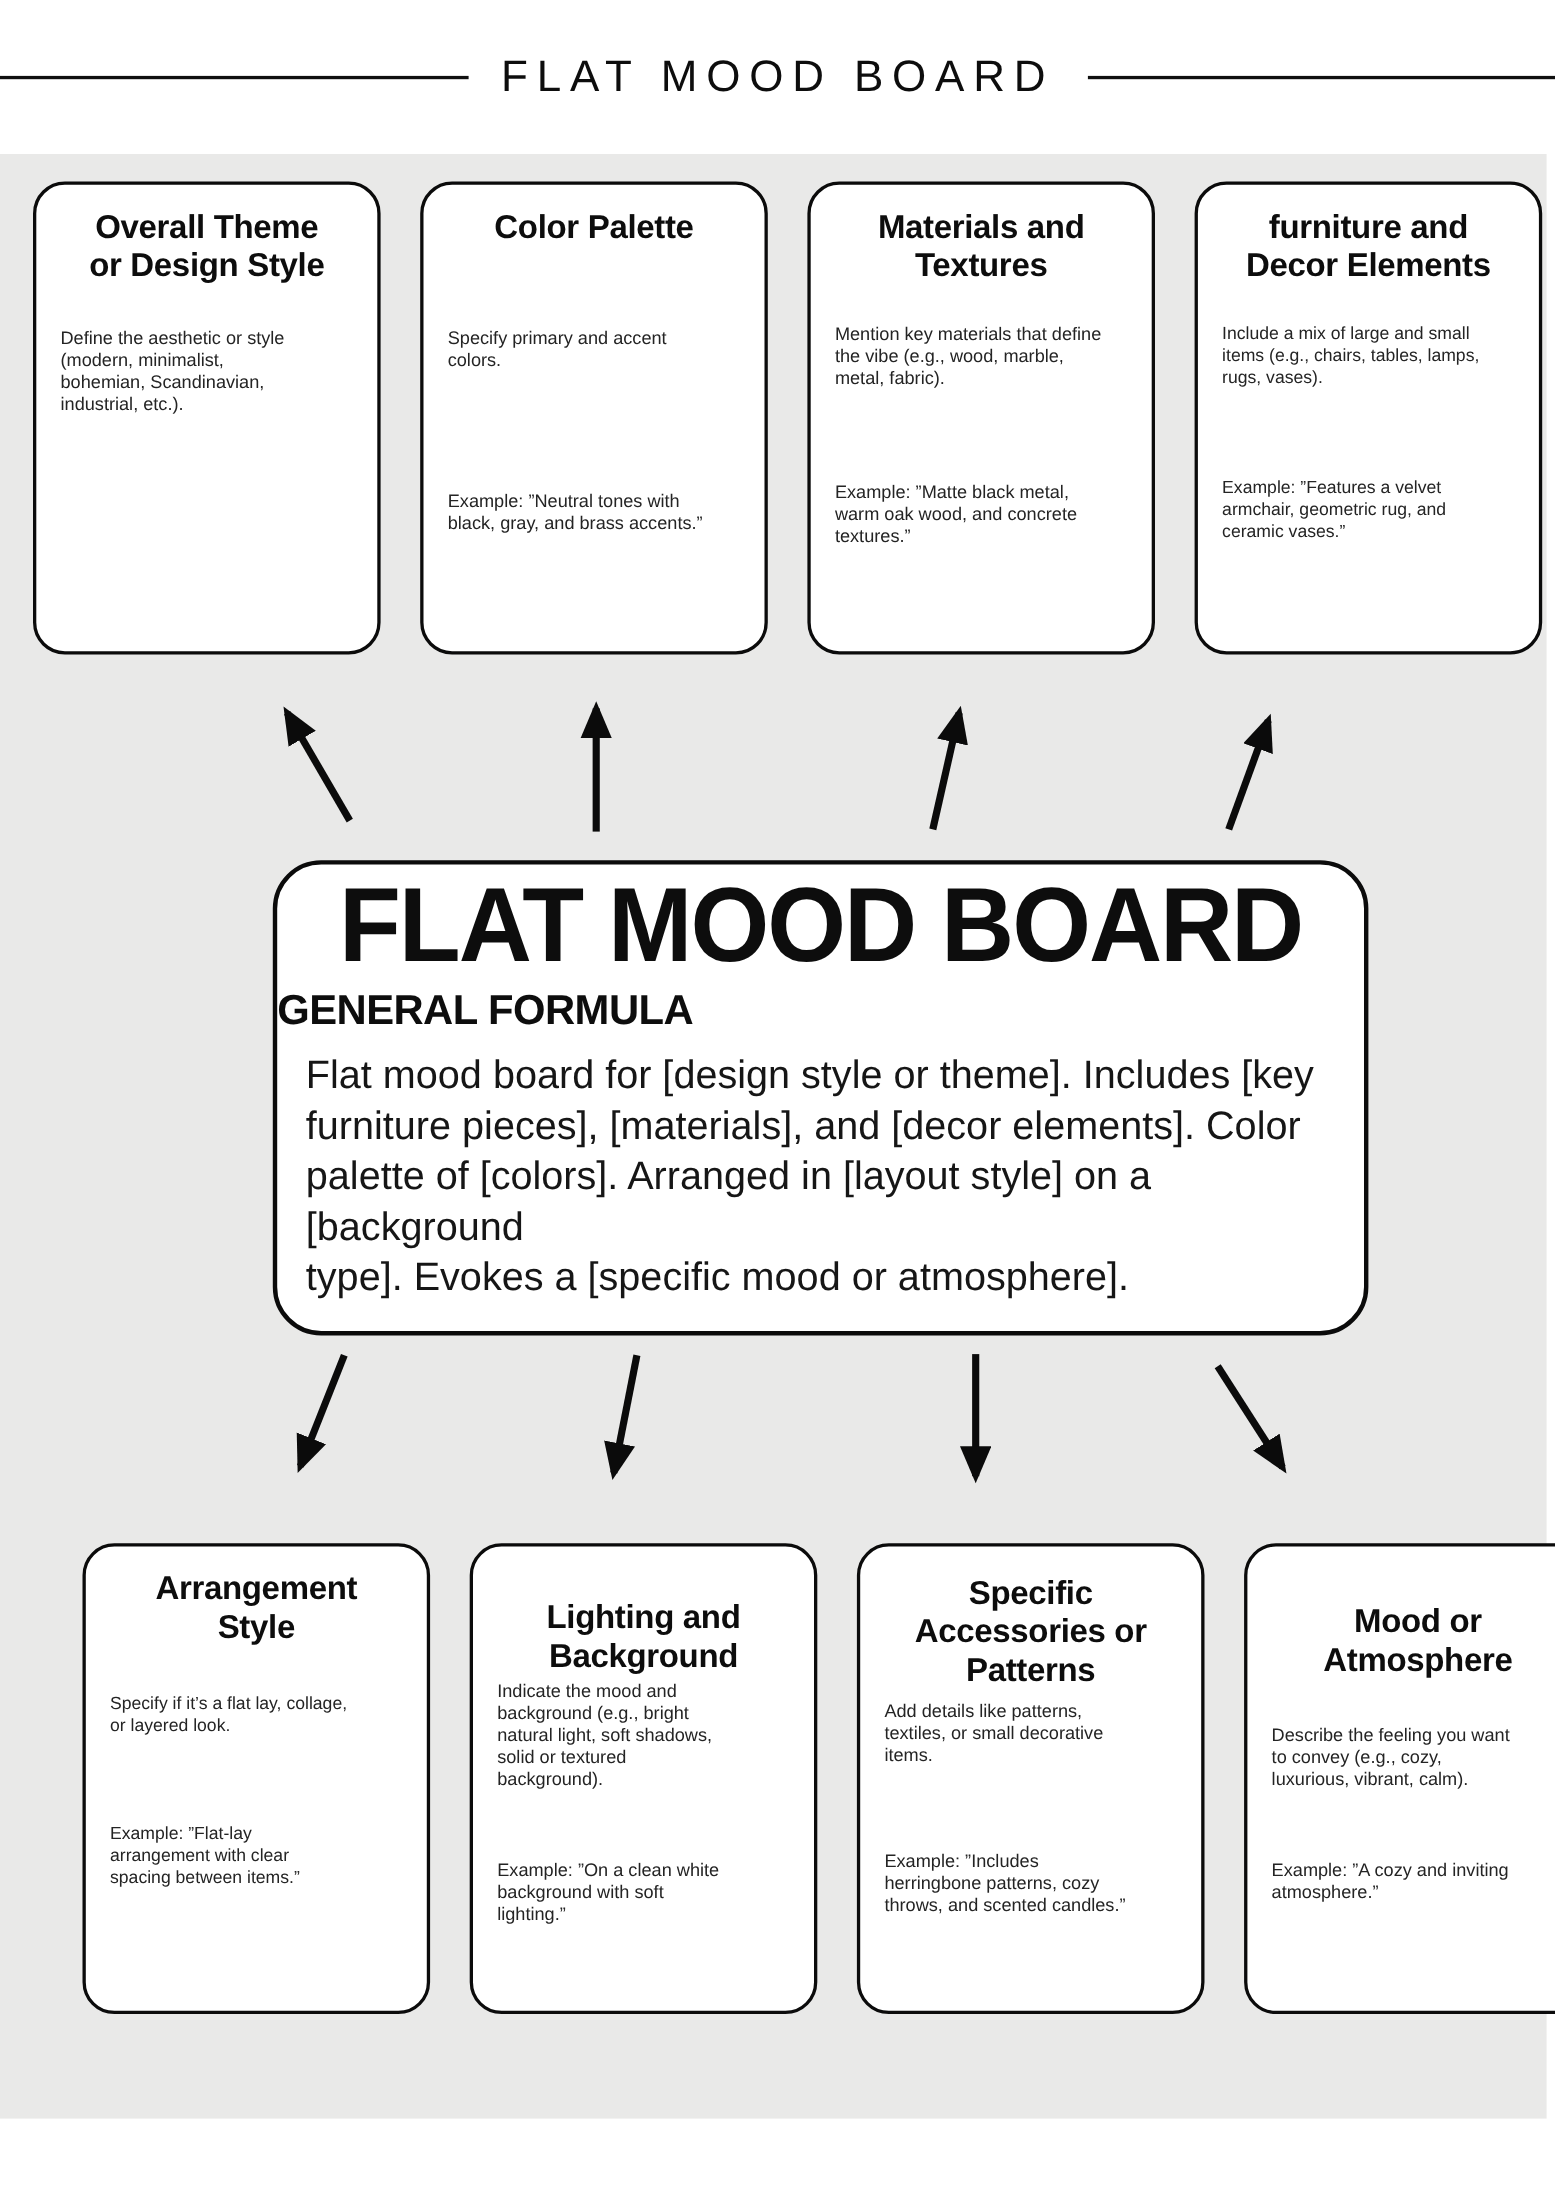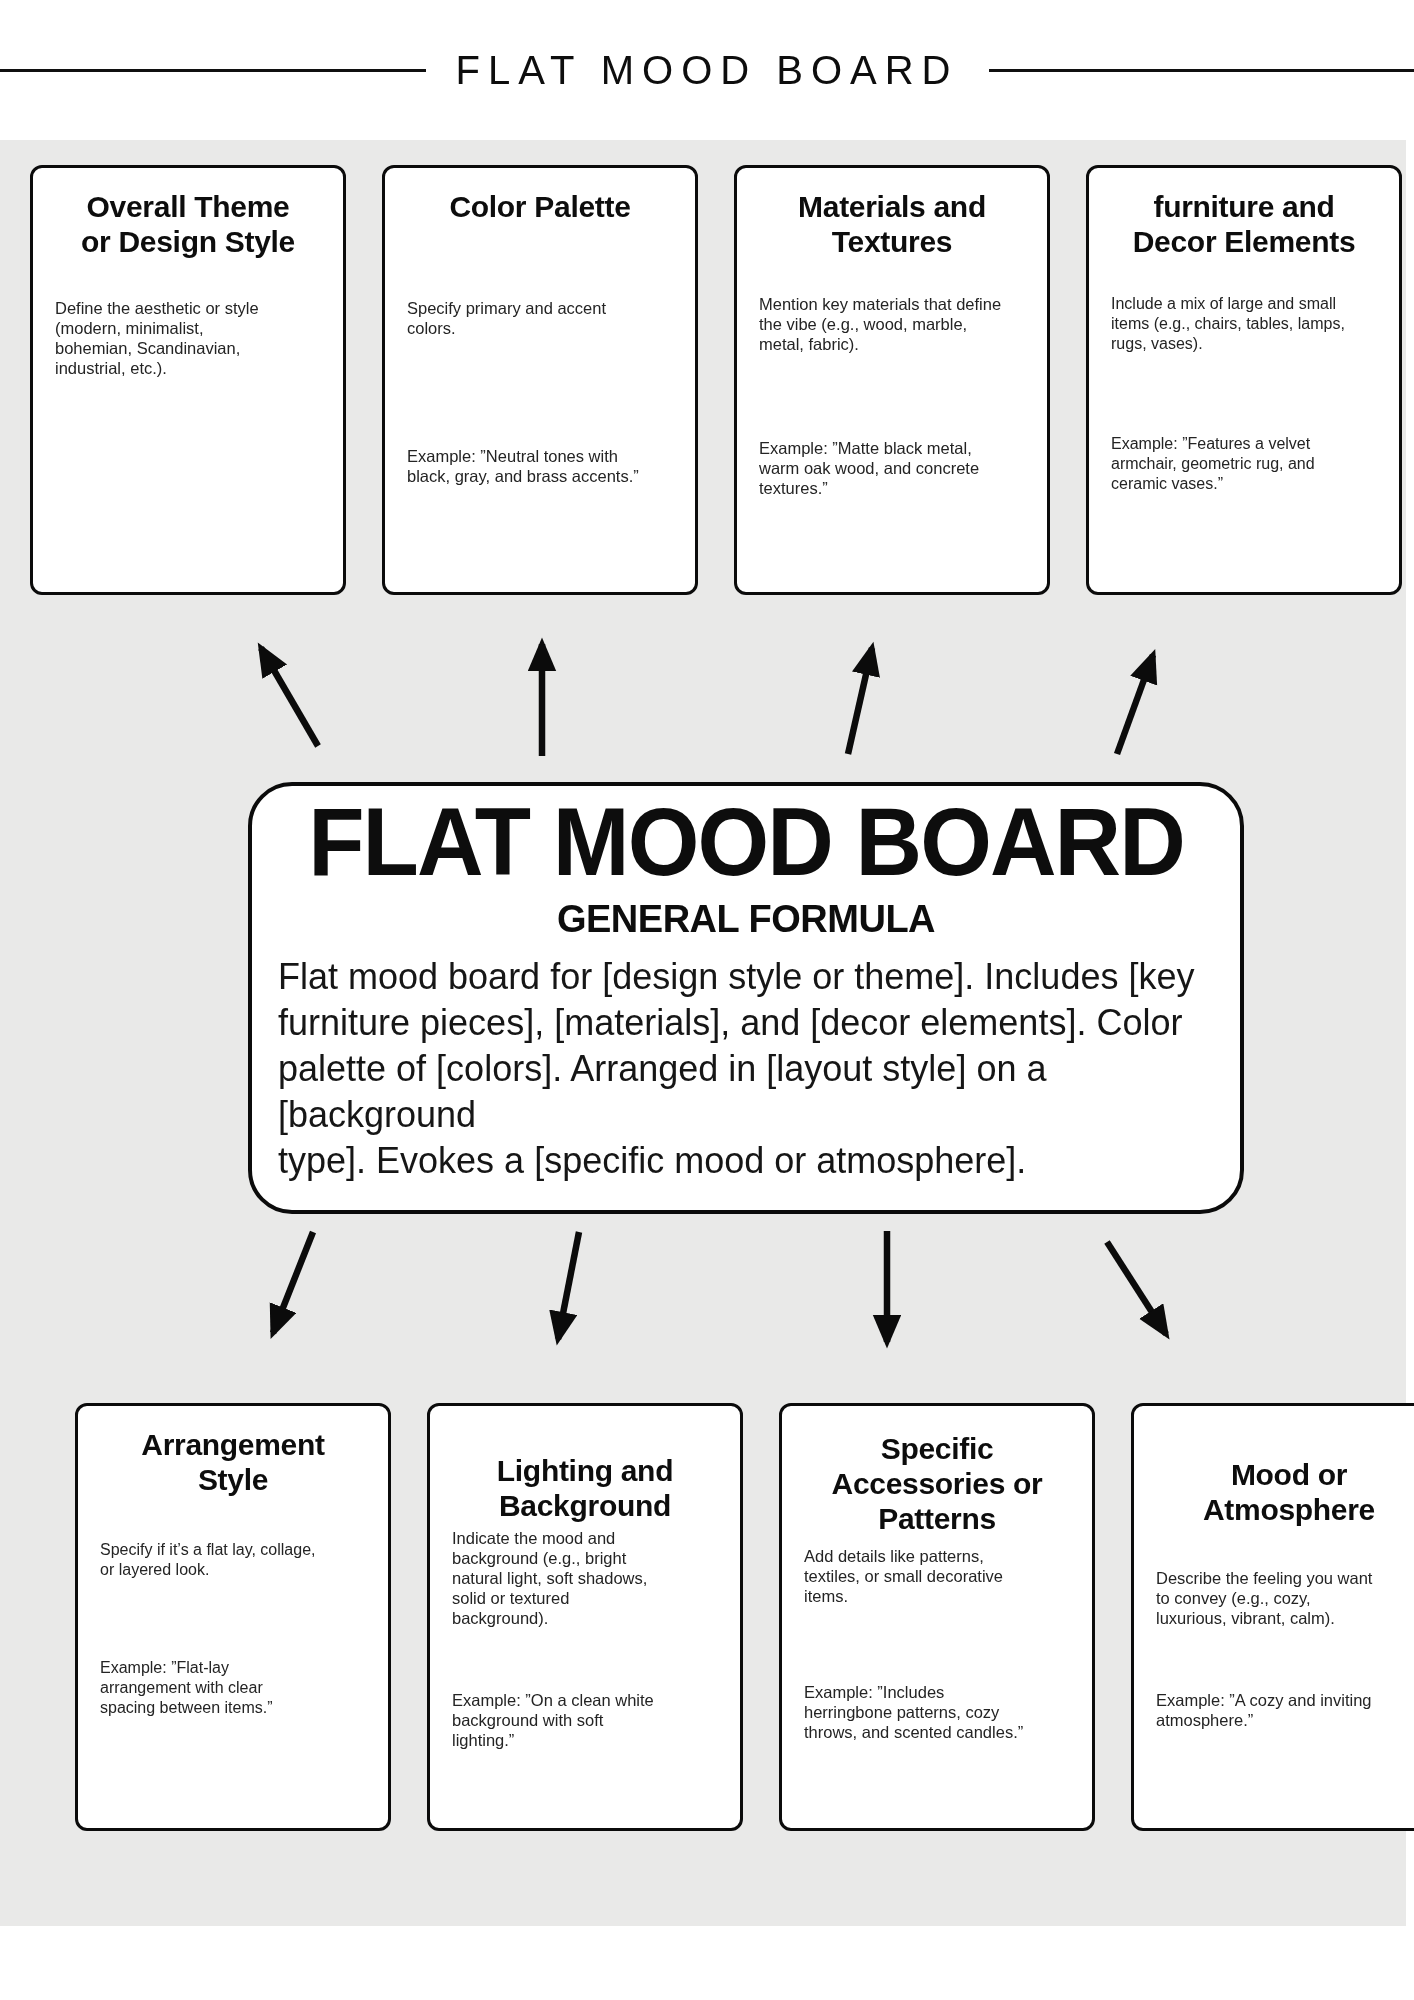--- a/index.html
+++ b/index.html
@@ -30,21 +30,21 @@
   
   .row{
     position:absolute;left:30px;width:1372px;
     display:grid;grid-template-columns:repeat(4,1fr);grid-gap:36px;
   }
   .row.top{top:165px;height:430px;}
   .row.bottom{top:1403px;height:428px;margin-left:45px;}
 
   .card{
     position:relative;background:#ffffff;border:3.5px solid #0b0b0b;
-    border-radius:12px;box-sizing:border-box;
+    border-radius:29px;box-sizing:border-box;
   }
   .card h3{
     position:absolute;top:var(--tt,22px);left:10px;right:10px;margin:0;
     text-align:center;font-size:30px;line-height:1.16;font-weight:800;
     letter-spacing:-0.3px;color:#0d0d0d;
   }
   .card p{
     position:absolute;margin:0;left:22px;right:auto;
     font-size:var(--fs,16.5px);line-height:20px;color:#242424;font-weight:400;
   }
@@ -56,21 +56,21 @@
     position:absolute;left:248px;top:782px;width:996px;height:432px;
     background:#ffffff;border:4px solid #0b0b0b;border-radius:44px;
     box-sizing:border-box;
   }
   .center-box .big-title{
     position:absolute;top:8px;left:0;right:0;margin:0;text-align:center;
     font-size:96px;font-weight:900;letter-spacing:-2px;color:#0d0d0d;
     transform:scaleX(0.96);line-height:1.0;white-space:nowrap;
   }
   .center-box .sub-title{
-    position:absolute;top:112px;left:0;right:0;margin:0;text-align:center;
+    position:absolute;top:112px;left:0;right:0;margin:0;text-align:left;
     font-size:38px;font-weight:800;letter-spacing:-0.5px;color:#0d0d0d;
   }
   .center-box .formula{
     position:absolute;top:168px;left:26px;width:950px;margin:0;
     font-size:36px;line-height:46px;font-weight:400;color:#161616;
   }
 
   
   svg.arrows{position:absolute;top:0;left:0;pointer-events:none;}
 </style>

